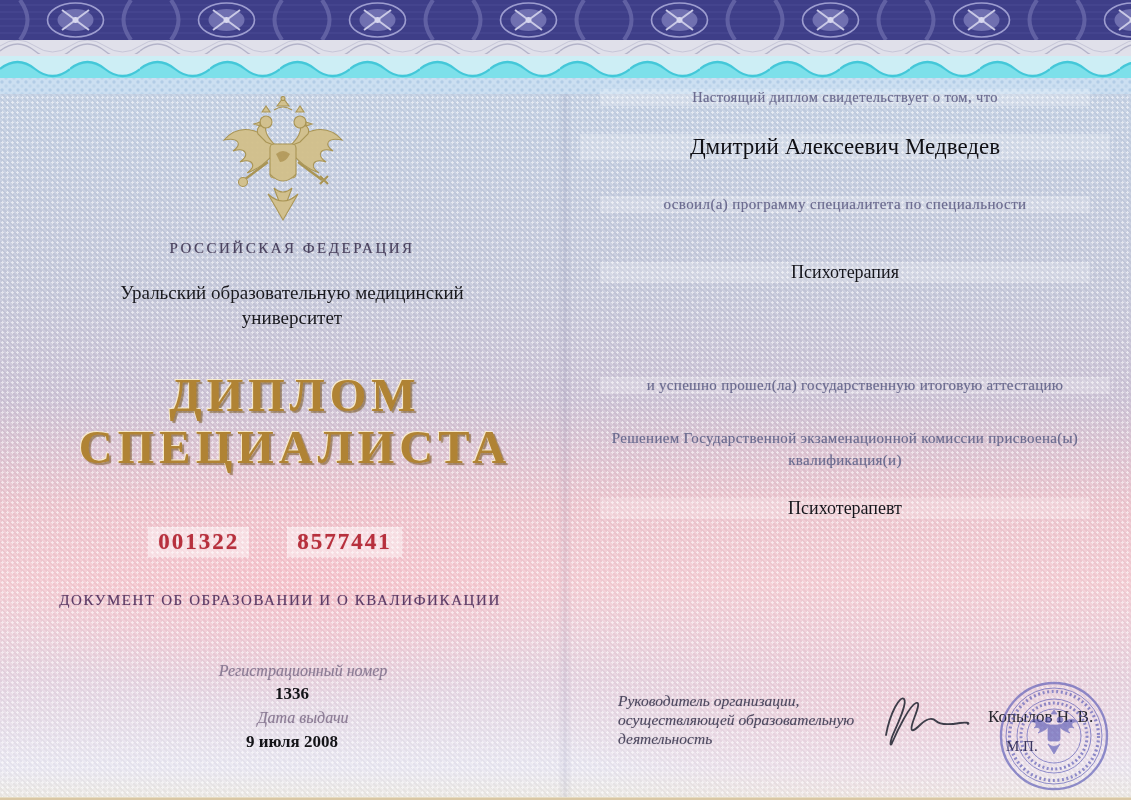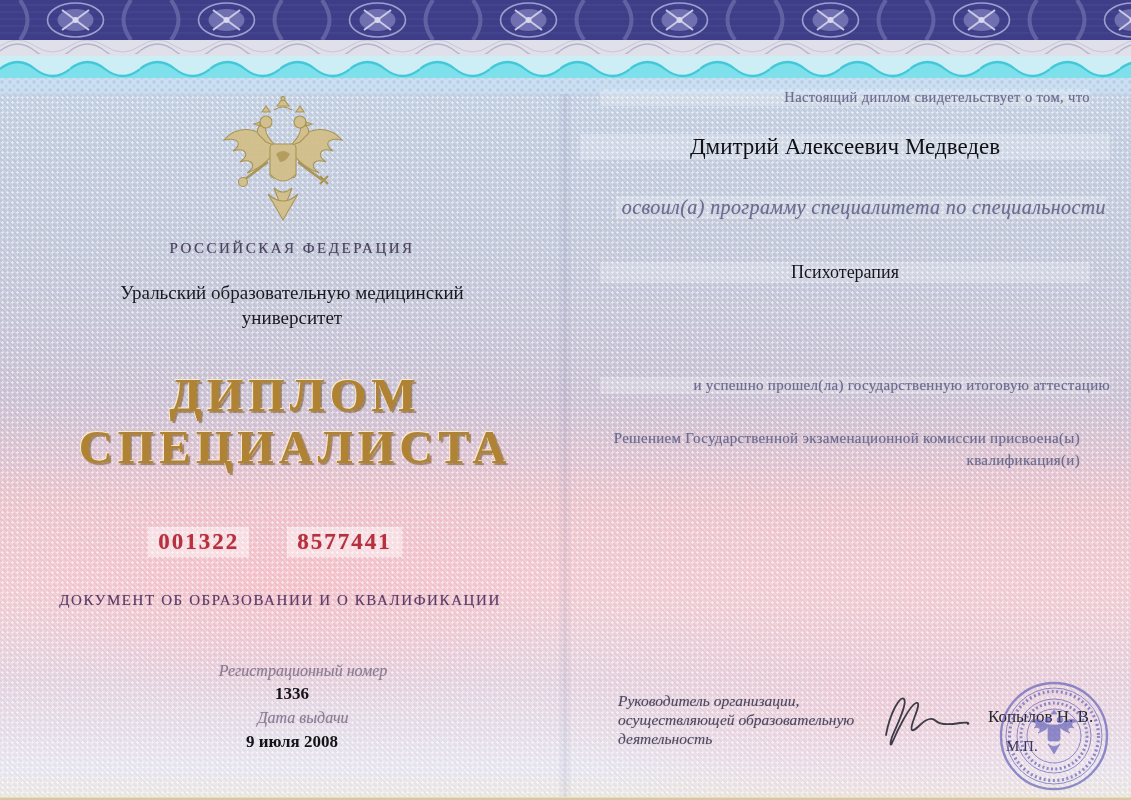--- a/index.html
+++ b/index.html
@@ -98,26 +98,25 @@
     left: 72px; width: 440px;
     font-size: 17px; font-weight: bold; color: #141418;
   }
   .reg-value { top: 684px; }
   .date-value { top: 732px; }
 
   
   .faded {
     color: #6c6c90;
     text-shadow: 0 0 1px rgba(108,108,144,0.55);
-    text-align: right;
   }
   .line-strip { background: linear-gradient(rgba(255,255,255,0.22), rgba(255,255,255,0.22)); }
   .intro       { left: 600px; top: 89px;  width: 490px; font-size: 14.5px; letter-spacing: 0.4px; }
   .holder-name { left: 580px; top: 134px; width: 530px; font-size: 23px; color: #101015; }
-  .program     { left: 616px; top: 196px; width: 490px; font-size: 20px; letter-spacing: 0.4px; font-style: italic; }
+  .program     { left: 600px; top: 196px; width: 490px; font-size: 15px; letter-spacing: 0.4px; }
   .specialty   { left: 600px; top: 262px; width: 490px; font-size: 18px; color: #15151b; }
   .attestation { left: 600px; top: 377px; width: 510px; font-size: 15px; letter-spacing: 0.3px; }
   .commission  { left: 610px; top: 428px; width: 470px; font-size: 15px; line-height: 1.45; letter-spacing: 0.3px; }
   .qualification { left: 600px; top: 498px; width: 490px; font-size: 18px; color: #15151b; }
   .head-label {
     left: 618px; top: 692px; width: 262px;
     font-style: italic; font-size: 15.5px; line-height: 1.22; color: #4e4960;
     text-shadow: 0 0 1px rgba(78,73,96,0.4);
   }
   .signature { left: 856px; top: 683px; width: 120px; height: 68px; }
@@ -228,20 +227,21 @@
   <div class="abs ctr holder-name line-strip">Дмитрий Алексеевич Медведев</div>
 
   <div class="abs ctr faded program line-strip">освоил(а) программу специалитета по специальности</div>
 
   <div class="abs ctr specialty line-strip">Психотерапия</div>
 
   <div class="abs ctr faded attestation line-strip">и успешно прошел(ла) государственную итоговую аттестацию</div>
 
   <div class="abs ctr faded commission">Решением Государственной экзаменационной комиссии присвоена(ы) квалификация(и)</div>
 
+  <div class="abs ctr qualification line-strip">Психотерапевт</div>
 
   <div class="abs head-label">Руководитель организации, осуществляющей образовательную деятельность</div>
 
   <svg class="abs signature" viewBox="0 0 120 68" aria-hidden="true">
     <path d="M30 52 C34 30 44 12 48 16 C52 20 40 44 36 54 C34 60 34 64 36 60
              C42 46 54 22 60 20 C66 18 58 34 56 42 C54 50 58 48 64 42
              C70 36 76 34 80 38 C84 42 92 42 104 40 C110 39 114 40 112 41" fill="none" stroke="#3d3d49" stroke-width="1.8" stroke-linecap="round"></path>
   </svg>
 
   <div class="abs head-name">Копылов Н. В.</div>

